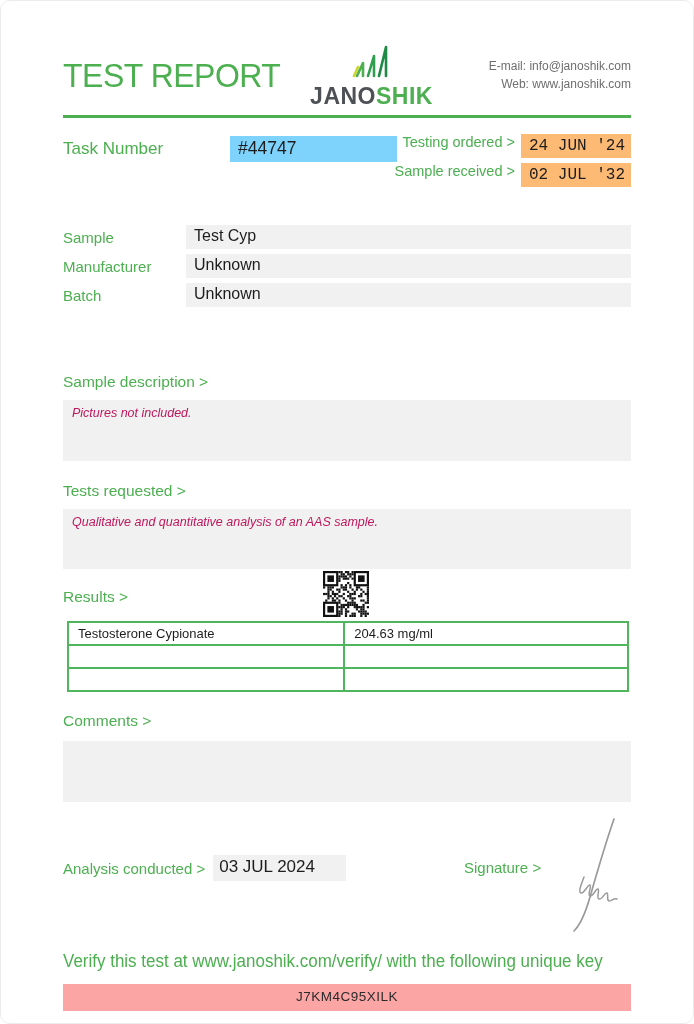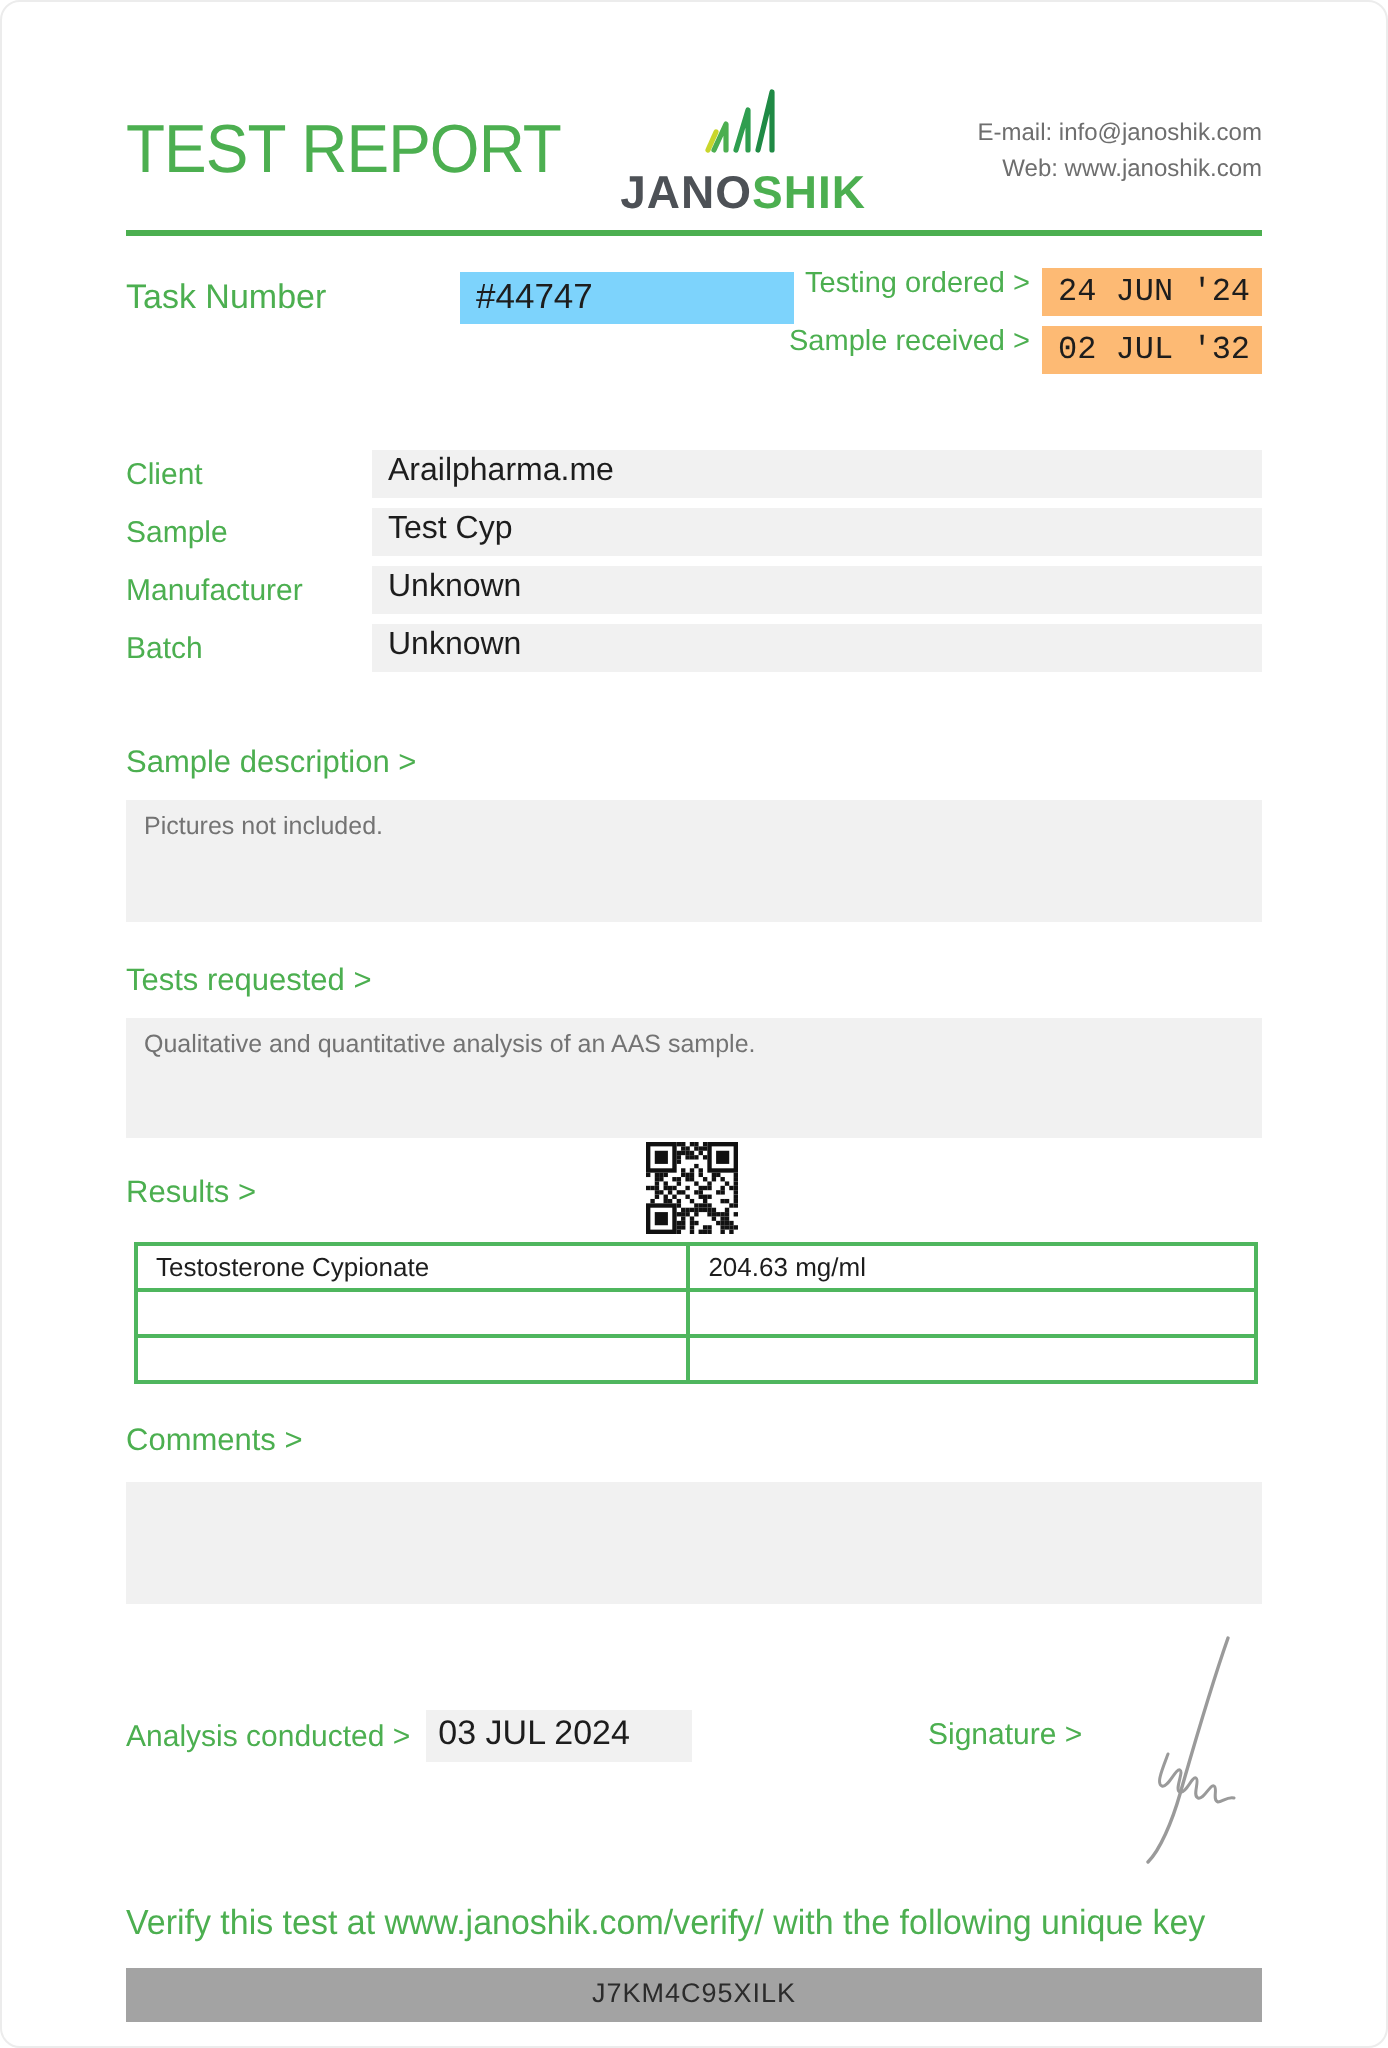--- a/index.html
+++ b/index.html
@@ -32,21 +32,21 @@
   .date-label { width:127px; color:#4caf50; font-size:14.5px; text-align:right; padding-right:6px; white-space:nowrap; }
   .date-value { width:110px; height:24px; background:#fdba74; font-size:16px; color:#1d1d1d; padding:3px 0 0 8px; white-space:nowrap;font-family:Liberation Mono, monospace; }
 
   
   .info-block { top:224px; }
   .info-row { display:flex; align-items:center; height:24px; margin-bottom:5px; }
   .info-label { width:123px; color:#4caf50; font-size:15px; }
   .info-value { flex:1; height:24px; background:#f1f1f1; font-size:16px; color:#1d1d1d; padding:2px 8px 0; }
 
   .section-title { color:#4caf50; font-size:15.5px; }
-  .gray-box { background:#f1f1f1; font-size:12.5px; color:#737373; padding:6px 9px; }
+  .gray-box { background:#f1f1f1; font-size:12.5px; color:#be185d; padding:6px 9px;font-style:italic; }
 
   .sample-title { top:372px; }
   .sample-box { top:399px; height:61px; }
   .tests-title { top:481px; }
   .tests-box { top:508px; height:60px; }
 
   
   .results-title { top:587px; }
   .qr { position:absolute; left:322px; top:570px; width:46px; height:46px; }
   .results-table { top:620px; height:71px; border:2px solid #4fb65e; display:flex; flex-direction:column; left:66px; right:64px; }
@@ -62,21 +62,21 @@
   
   .analysis-row { top:854px; height:28px; }
   .analysis-left { position:absolute; left:0; top:0; display:flex; align-items:center; }
   .analysis-label { color:#4caf50; font-size:15px; padding-right:8px; white-space:nowrap; }
   .analysis-value { width:133px; height:26px; background:#f1f1f1; font-size:17px; color:#1d1d1d; padding:2px 0 0 6px; white-space:nowrap; }
   .signature-label { position:absolute; left:401px; top:4px; color:#4caf50; font-size:15px; white-space:nowrap; }
   .signature-svg { position:absolute; left:495px; top:-42px; width:70px; height:122px; }
 
   
   .verify-line { top:950px; color:#4caf50; font-size:17.5px; transform:scaleX(.97); transform-origin:left center; white-space:nowrap; }
-  .key-bar { top:983px; height:27px; background:#a3a3a3; text-align:center; font-size:13.5px; color:#2b2b2b; padding-top:5px; letter-spacing:.5px; }
+  .key-bar { top:983px; height:27px; background:#fca5a5; text-align:center; font-size:13.5px; color:#2b2b2b; padding-top:5px; letter-spacing:.5px; }
 </style>
 </head>
 <body>
 
 <div class="page">
 
   <div class="abs header">
     <div class="title">TEST REPORT</div>
     <div class="logo">
       <span>
@@ -110,24 +110,20 @@
         <div class="date-value">24 JUN '24</div>
       </div>
       <div class="date-row">
         <div class="date-label">Sample received &gt;</div>
         <div class="date-value">02 JUL '32</div>
       </div>
     </div>
   </div>
 
   <div class="abs info-block">
-    <div class="info-row">
-      <div class="info-label">Client</div>
-      <div class="info-value">Arailpharma.me</div>
-    </div>
     <div class="info-row">
       <div class="info-label">Sample</div>
       <div class="info-value">Test Cyp</div>
     </div>
     <div class="info-row">
       <div class="info-label">Manufacturer</div>
       <div class="info-value">Unknown</div>
     </div>
     <div class="info-row">
       <div class="info-label">Batch</div>

